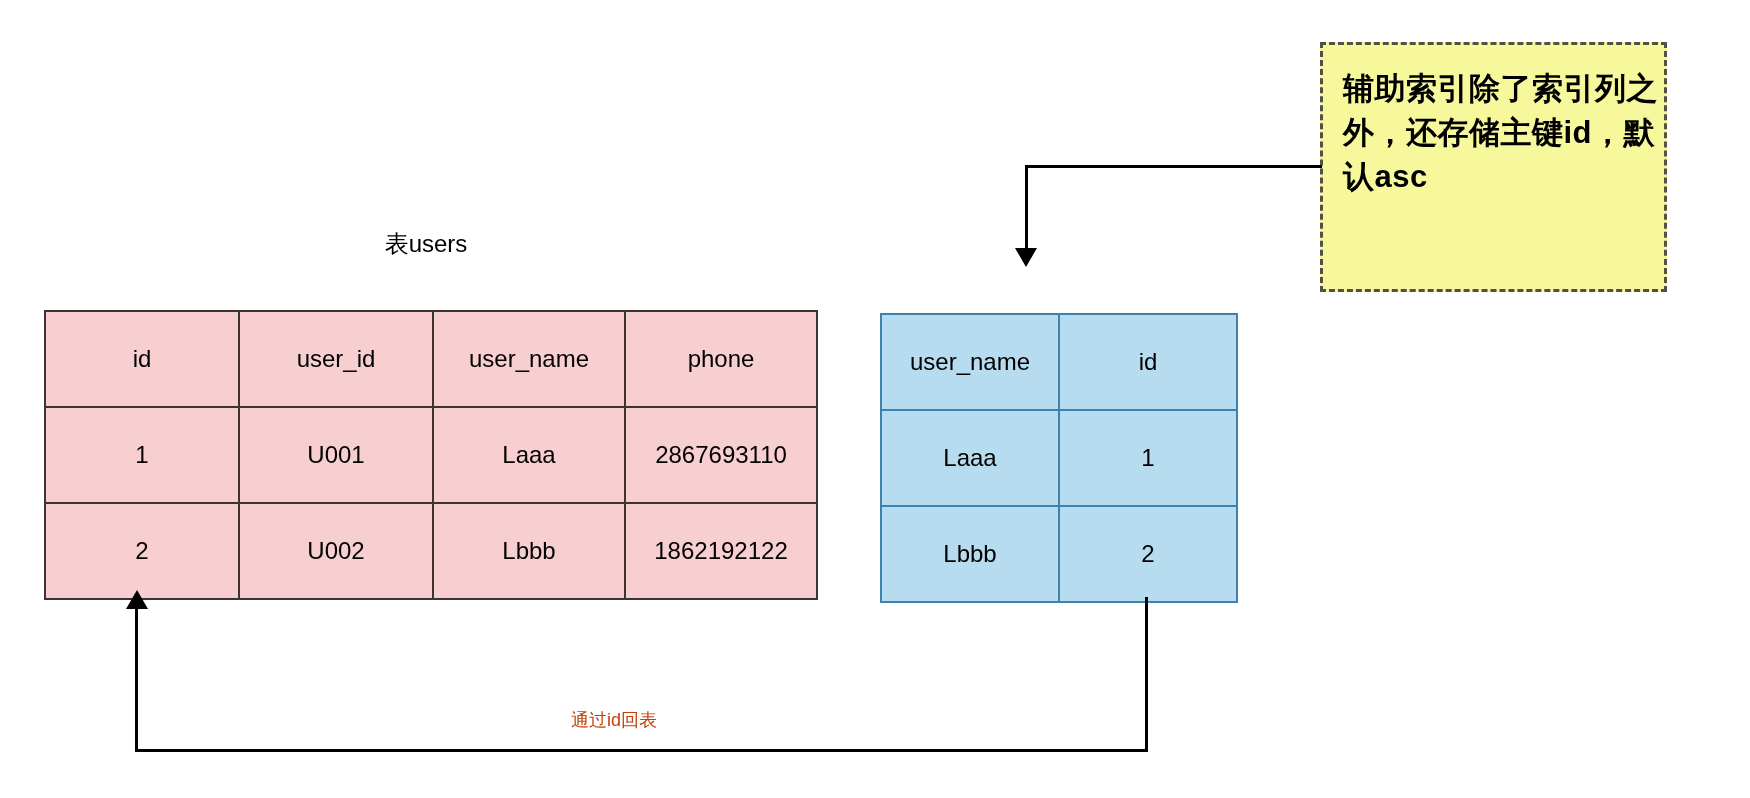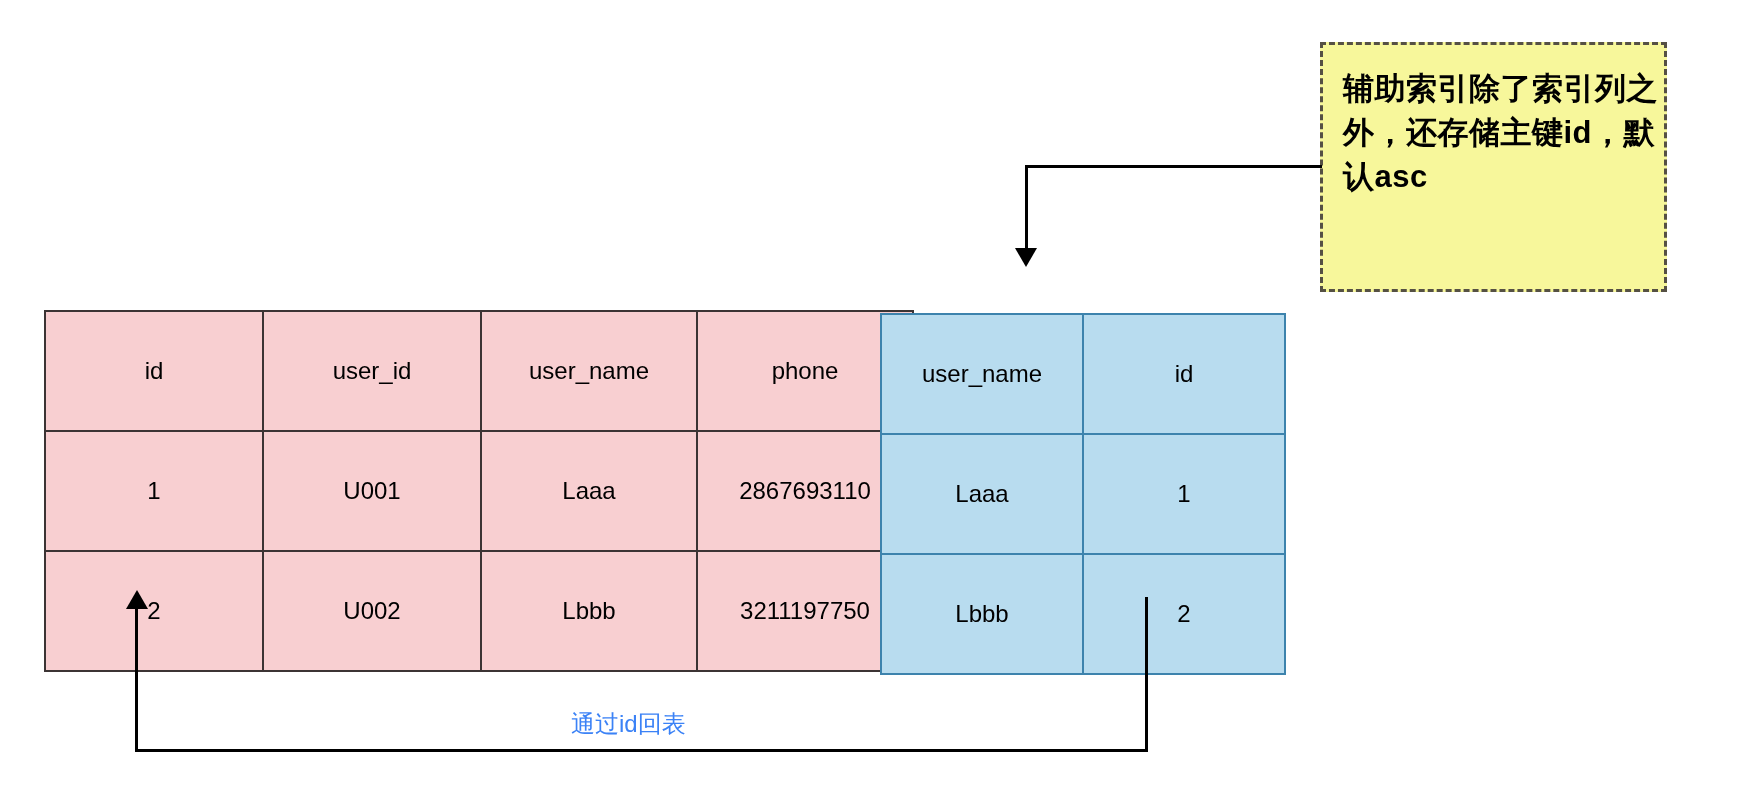--- a/index.html
+++ b/index.html
@@ -30,21 +30,21 @@
   .grid {
     position: absolute;
     border-collapse: collapse;
     table-layout: fixed;
   }
   .grid td {
     text-align: center;
     vertical-align: middle;
     font-size: 24px;
     color: #000000;
-    padding: 12px;
+    padding: 0;
     white-space: nowrap;
   }
 
   
   #users-table {
     left: 44px;
     top: 310px;
     width: 764px;
   }
   #users-table td {
@@ -128,55 +128,56 @@
   #note-conn-arrow { left: 1015px; top: 248px; }
 
   
   #back-conn-v-right { left: 1145px; top: 597px; height: 155px; }
   #back-conn-h { left: 135px; top: 749px; width: 1013px; }
   #back-conn-v-left { left: 135px; top: 607px; height: 145px; }
   #back-conn-arrow { left: 126px; top: 590px; }
 
   .conn-label {
     position: absolute;
-    font-size: 24px;
-    color: #3b82f6;
+    font-size: 18px;
+    color: #c2410c;
     white-space: nowrap;
   }
   #back-conn-label { left: 571px; top: 708px; }
 
   
   #users-title { left: 44px; top: 232px; width: 764px; }
   #index-title { left: 880px; top: 235px; width: 352px; }
 </style>
 </head>
 <body>
 
 <div id="canvas">
 
+  <div class="tbl-title" id="users-title">表users</div>
 
   <table class="grid" id="users-table">
     <tbody>
         <tr>
       <td class="c0">id</td>
       <td class="c1">user_id</td>
       <td class="c2">user_name</td>
       <td class="c3">phone</td>
     </tr>
     <tr>
       <td class="c0">1</td>
       <td class="c1">U001</td>
       <td class="c2">Laaa</td>
       <td class="c3">2867693110</td>
     </tr>
     <tr>
       <td class="c0">2</td>
       <td class="c1">U002</td>
       <td class="c2">Lbbb</td>
-      <td class="c3">3211197750</td>
+      <td class="c3">1862192122</td>
     </tr>
   </tbody>
     </table>
 
 
   <table class="grid" id="index-table">
     <tbody>
         <tr>
       <td class="c0">user_name</td>
       <td class="c1">id</td>

